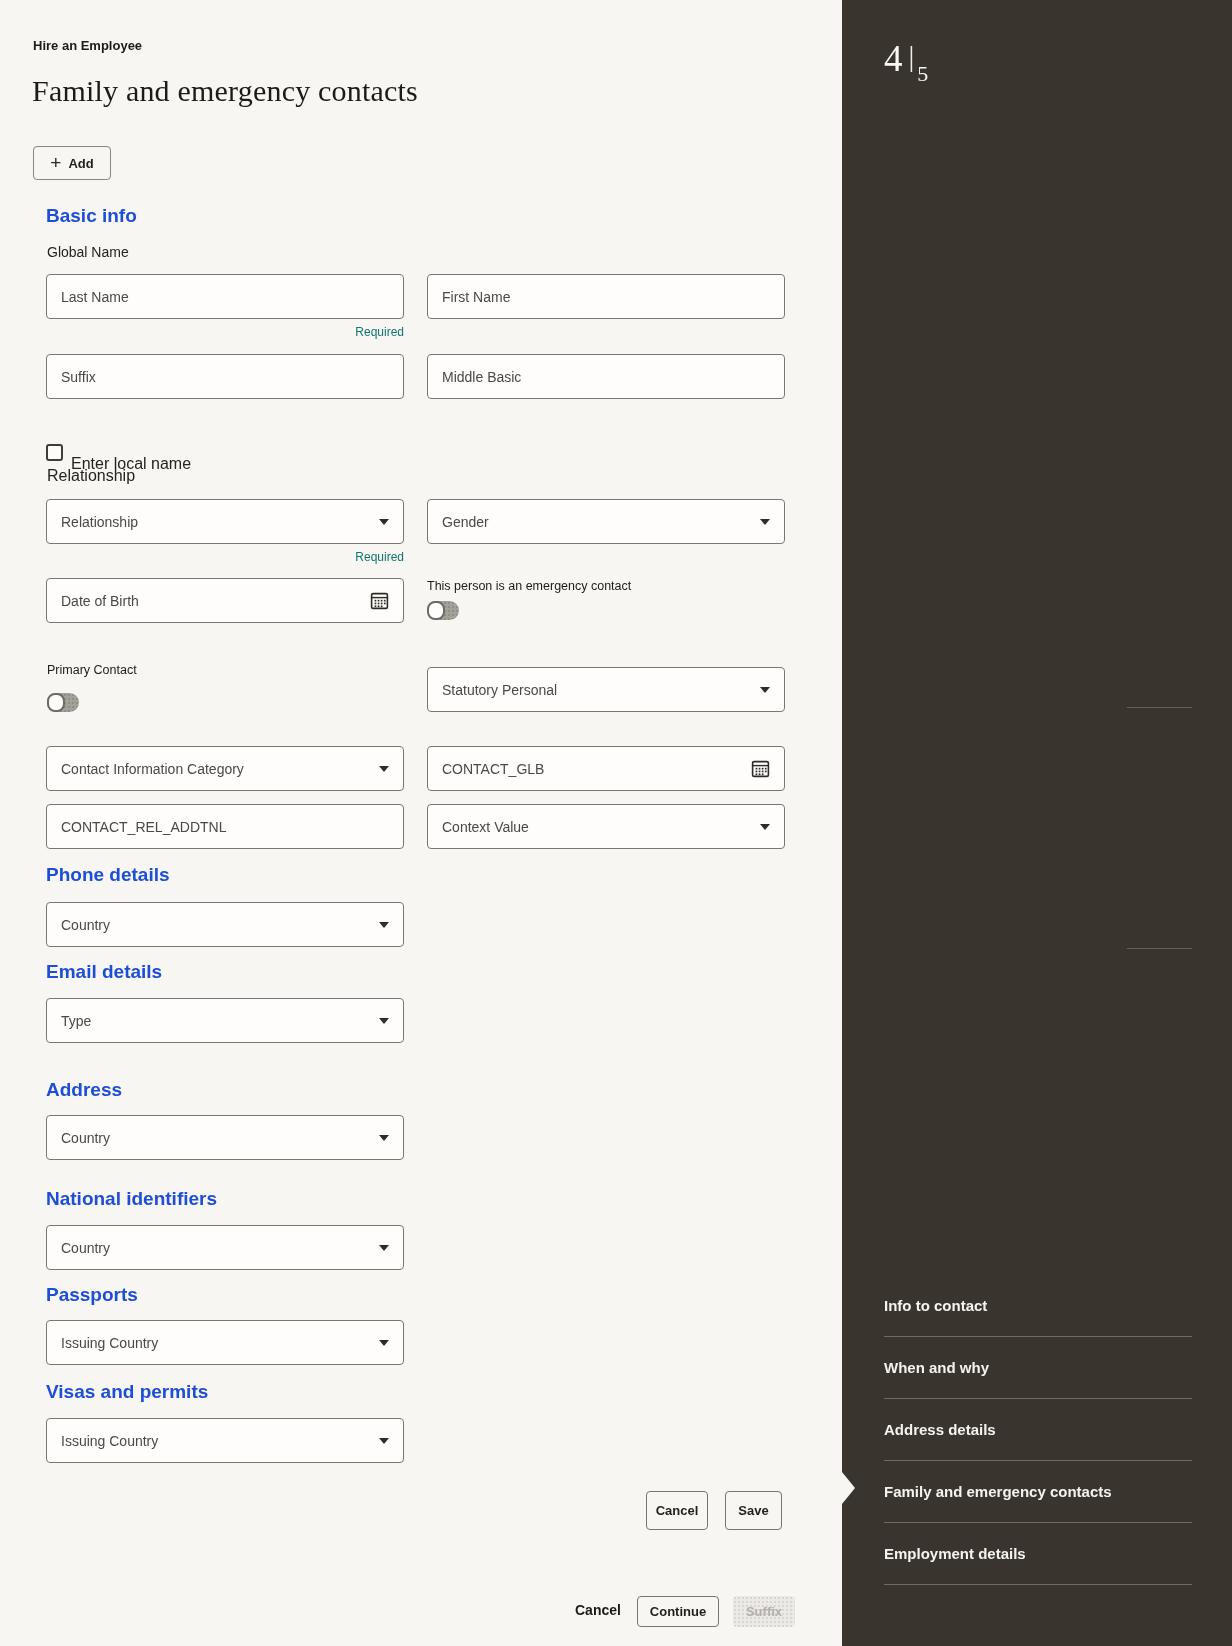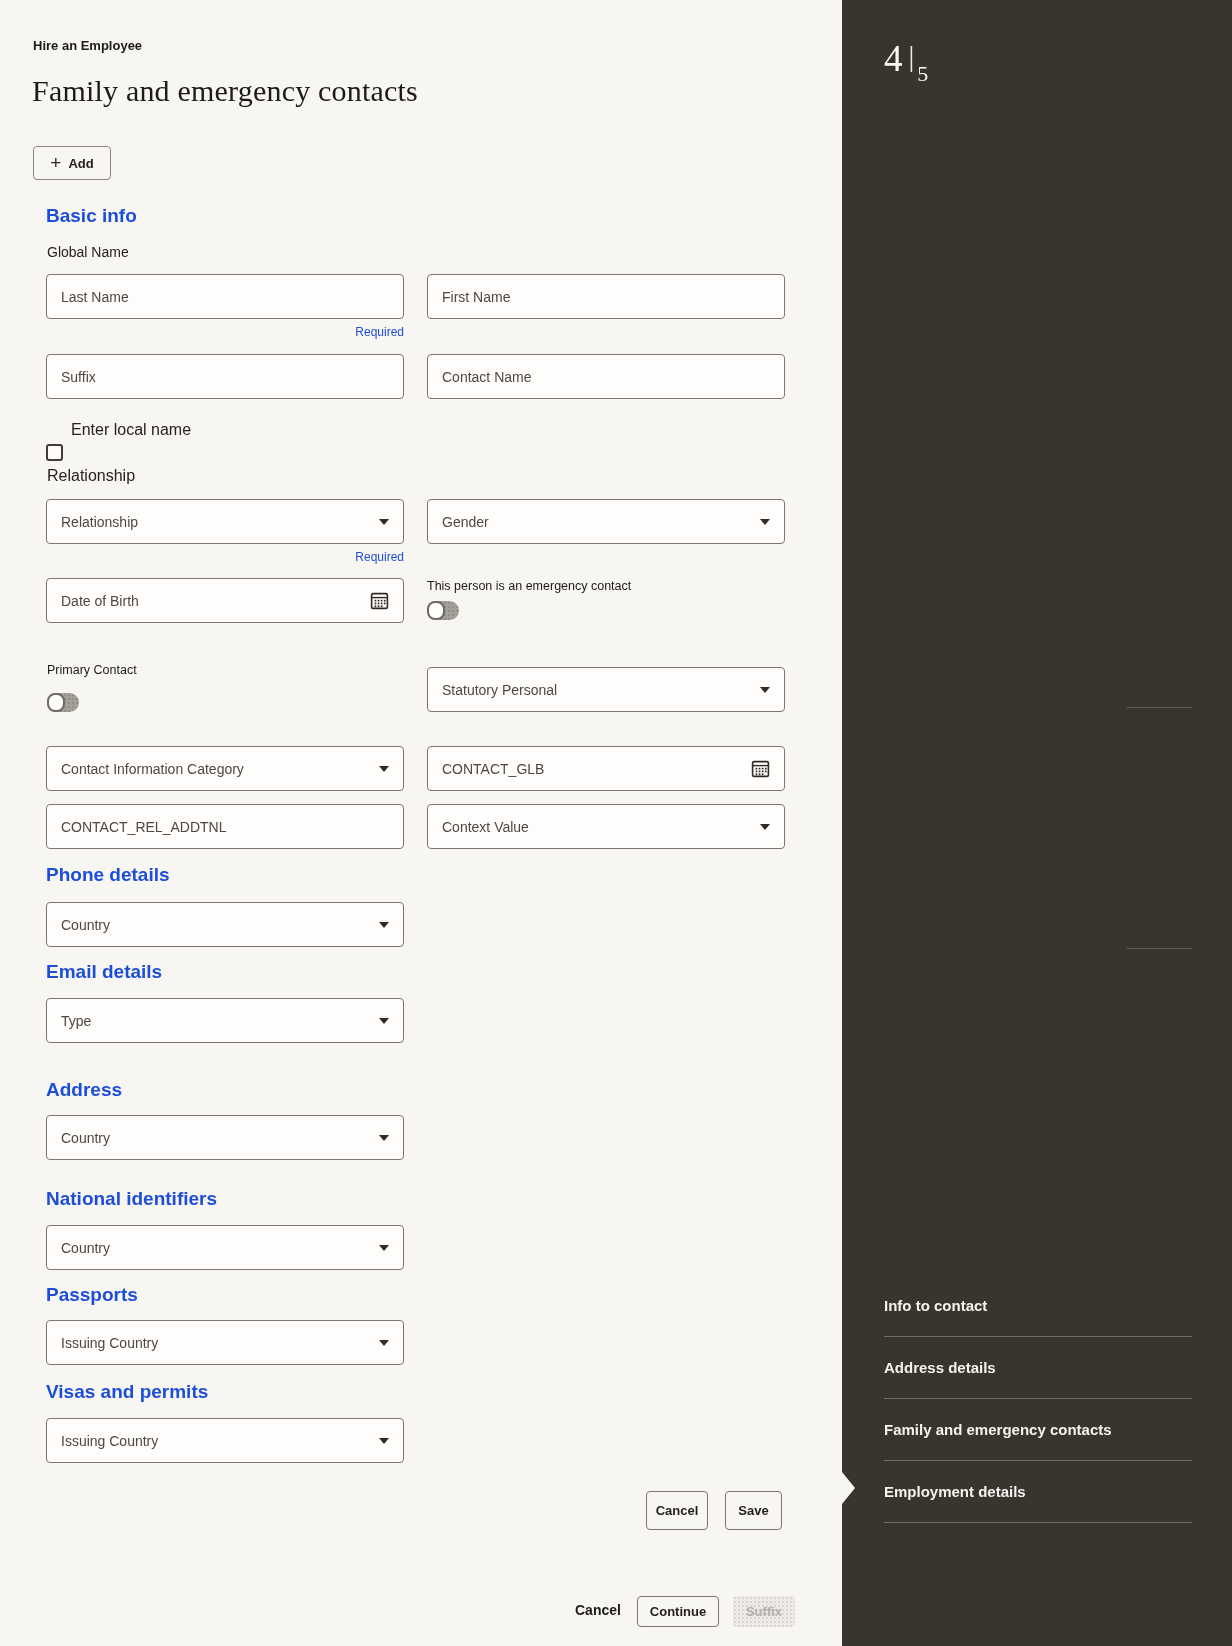--- a/index.html
+++ b/index.html
@@ -11,21 +11,21 @@
 
   .btn{position:absolute;box-sizing:border-box;display:flex;align-items:center;justify-content:center;
        border:1px solid #79756e;border-radius:4px;background:transparent;color:#211f1b;
        font-family:"Liberation Sans",sans-serif;font-size:13px;font-weight:bold;cursor:pointer;}
   .btn-add{left:33px;top:146px;width:78px;height:34px;gap:7px;border-color:#8b8781;}
   .plus{font-size:19px;font-weight:normal;line-height:1;color:#2b2925;margin-top:-2px;}
 
   .heading{position:absolute;font-size:19px;font-weight:bold;color:#1d4ed8;}
   .sublabel{position:absolute;font-size:16px;color:#26231f;}
   .tinylabel{position:absolute;font-size:12.5px;color:#1d1b18;}
-  .required{position:absolute;width:358px;text-align:right;font-size:12px;color:#1d4ed8;}
+  .required{position:absolute;width:358px;text-align:right;font-size:12px;color:#0f766e;}
 
   .field{position:absolute;width:358px;height:45px;box-sizing:border-box;display:flex;align-items:center;
          padding:0 14px;border:1px solid #7b776f;border-radius:4px;background:#fefdfb;}
   .flabel{font-size:14px;color:#4c4844;white-space:nowrap;}
   .caret{margin-left:auto;width:0;height:0;border-left:5.5px solid transparent;border-right:5.5px solid transparent;
          border-top:6.5px solid #2f2c27;}
   .cal{margin-left:auto;display:flex;}
 
   .checkbox{position:absolute;width:17px;height:17px;box-sizing:border-box;border:2px solid #403d37;border-radius:3px;background:#fdfcfa;}
 
@@ -74,25 +74,25 @@
   </div>
   <div class="field" style="left:46px;top:274px">
     <span class="flabel">Last Name</span>
   </div>
   <div class="required" style="left:46px;top:325px">Required</div>
 
   <div class="field" style="left:46px;top:354px">
     <span class="flabel">Suffix</span>
   </div>
   <div class="field" style="left:427px;top:354px">
-    <span class="flabel">Contact Name</span>
+    <span class="flabel">Middle Basic</span>
   </div>
 
   <div class="checkbox" style="left:46px;top:444px"></div>
-  <div class="sublabel" style="left:71px;top:421px">Enter local name</div>
+  <div class="sublabel" style="left:71px;top:455px">Enter local name</div>
 
   <div class="sublabel" style="left:47px;top:467px">Relationship</div>
 
   <div class="field" style="left:46px;top:499px">
     <span class="flabel">Relationship</span>
     <span class="caret"></span>
   </div>
   <div class="field" style="left:427px;top:499px">
     <span class="flabel">Gender</span>
     <span class="caret"></span>
@@ -216,20 +216,21 @@
   <div class="panel">
     <div class="stepper">
       <span class="step-cur">4</span><span class="step-sep">|</span><span class="step-total">5</span>
     </div>
 
     <div class="panel-line" style="top:707px"></div>
     <div class="panel-line" style="top:948px"></div>
 
     <div class="nav">
       <div class="nav-item">Info to contact</div>
+      <div class="nav-item">When and why</div>
       <div class="nav-item">Address details</div>
       <div class="nav-item">Family and emergency contacts</div>
       <div class="nav-item">Employment details</div>
     </div>
 
     <div class="active-arrow"></div>
   </div>
 
 </div>
 

